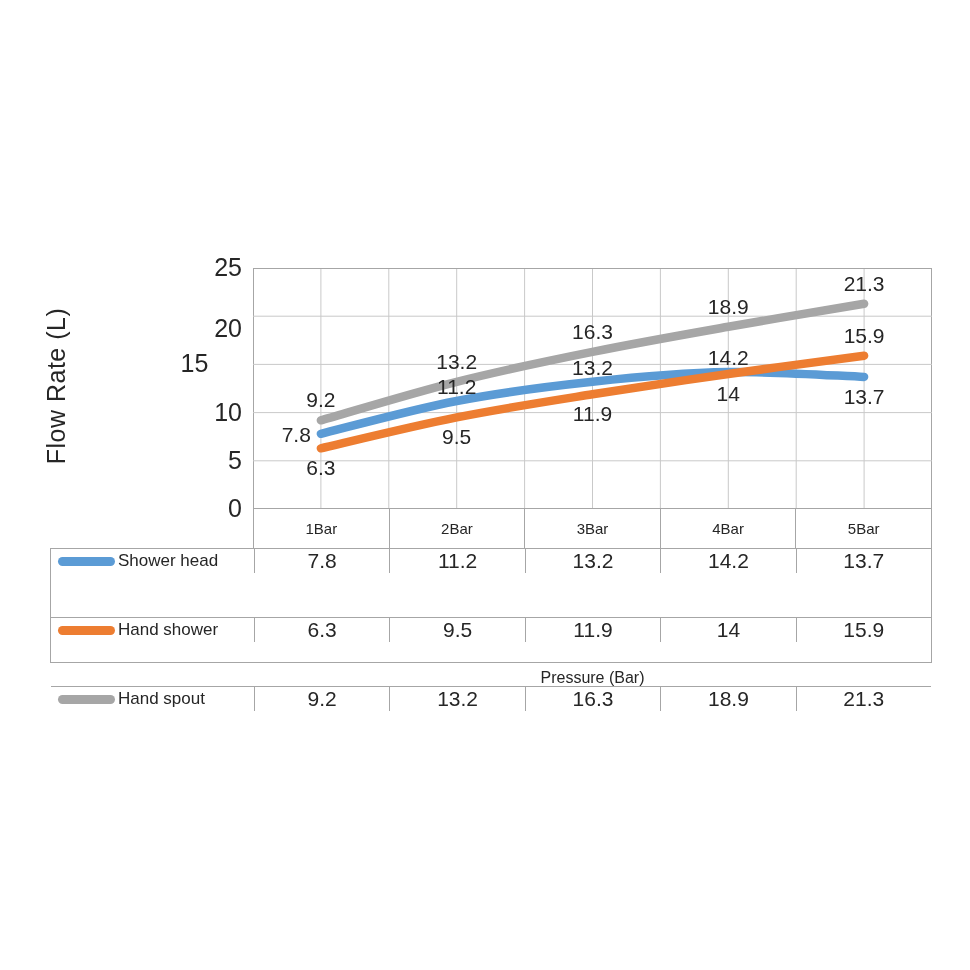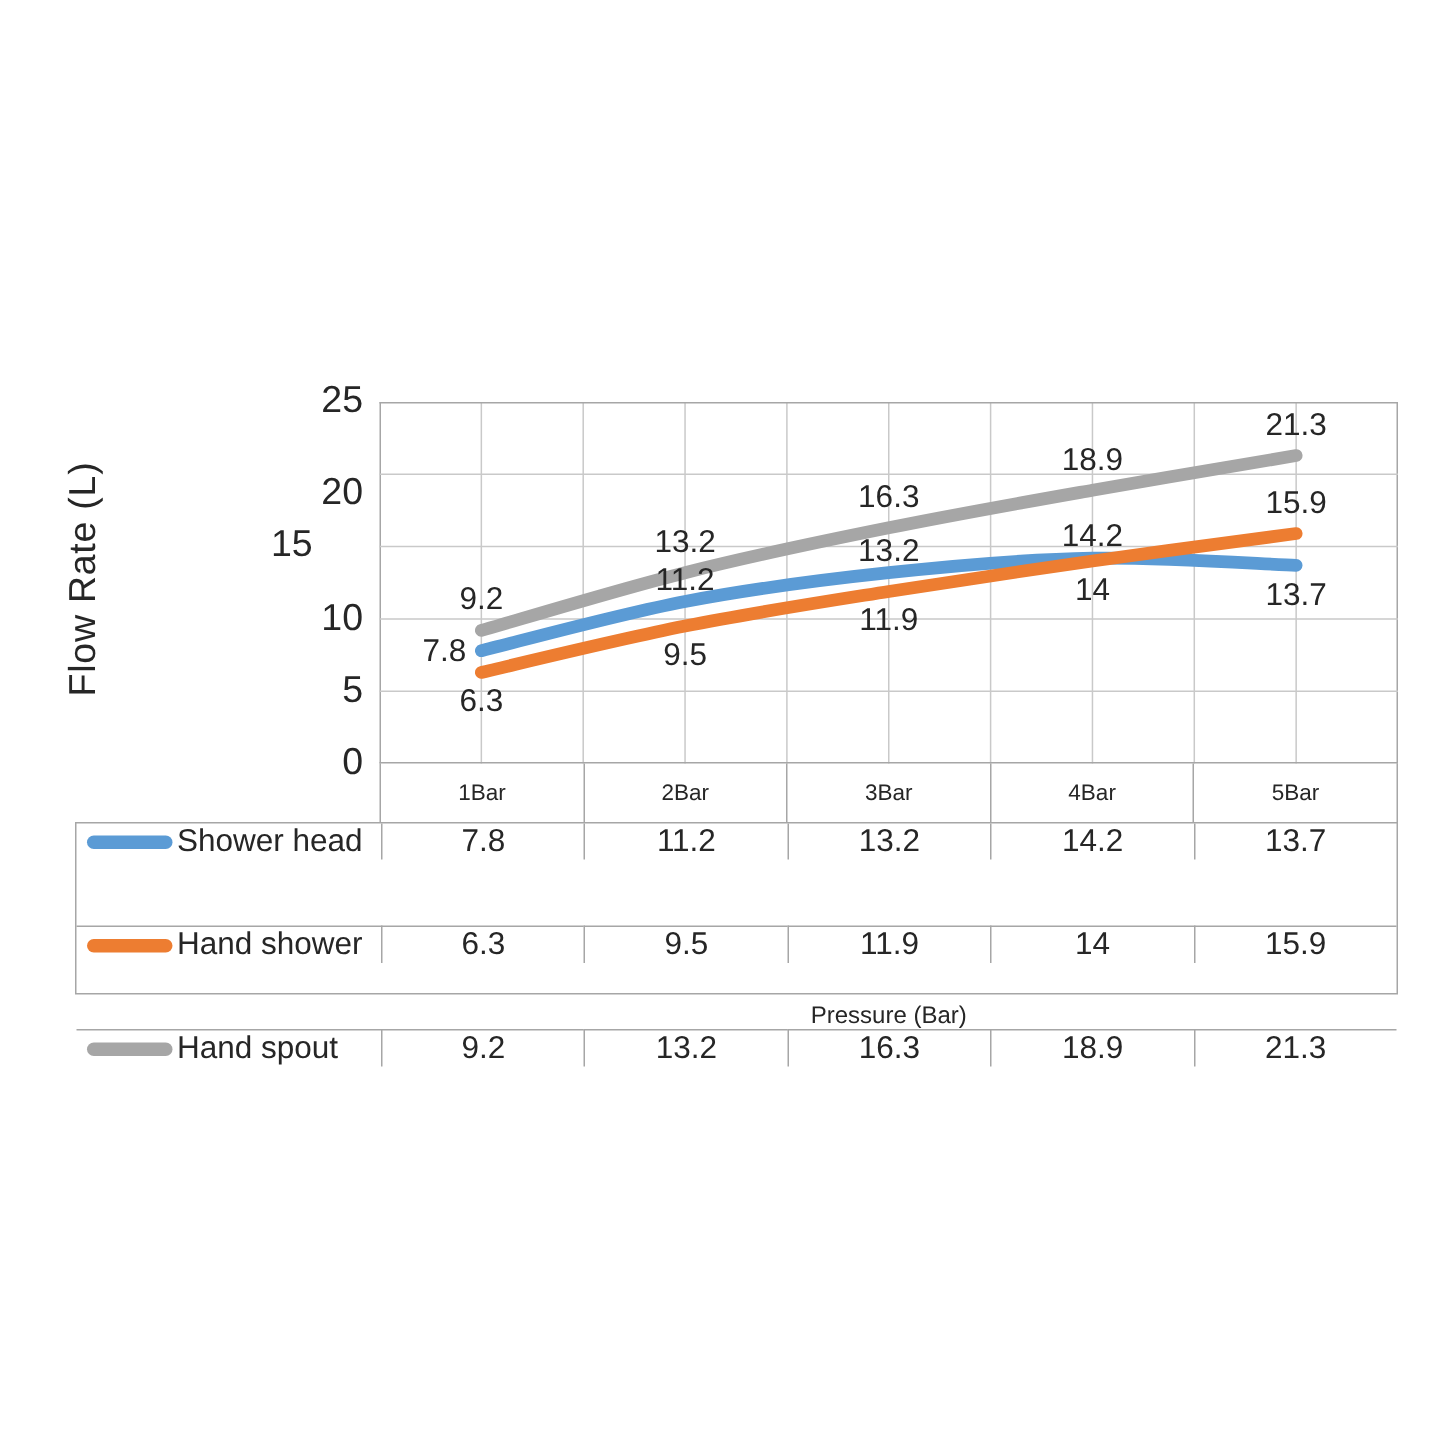--- a/index.html
+++ b/index.html
@@ -16,21 +16,21 @@
         border-left:1px solid #a6a6a6;border-right:1px solid #a6a6a6;}
   .xcell{flex:1;display:flex;align-items:center;justify-content:center;font-size:15px;border-right:1px solid #a6a6a6;}
   .xcell:last-child{border-right:none;}
   .dtable{position:absolute;left:50px;top:548px;width:882px;height:115px;box-sizing:border-box;
           border:1px solid #a6a6a6;display:grid;grid-template-columns:203px repeat(5,1fr);grid-auto-rows:1fr;}
   .tcell{display:flex;align-items:center;justify-content:center;font-size:21px;}
   .tcell.bl{border-left:1px solid #a6a6a6;}
   .tcell.bt{border-top:1px solid #a6a6a6;margin-top:44px;}
   .legcell{justify-content:flex-start;padding-left:7px;}
   .swatch{width:57px;height:9px;border-radius:4.5px;flex:none;}
-  .legname{margin-left:3px;font-size:21px;white-space:nowrap;}
+  .legname{margin-left:3px;font-size:17px;white-space:nowrap;}
 </style>
 </head>
 <body>
 
 <div class="canvas">
   <div class="y-title">Flow Rate (L)</div>
   <div id="yticks">
       <div class="ytick" style="top: 268px;">25</div>
       <div class="ytick" style="top: 329px;">20</div>
       <div class="ytick" style="top: 364.4px; text-align: center;">15</div>

